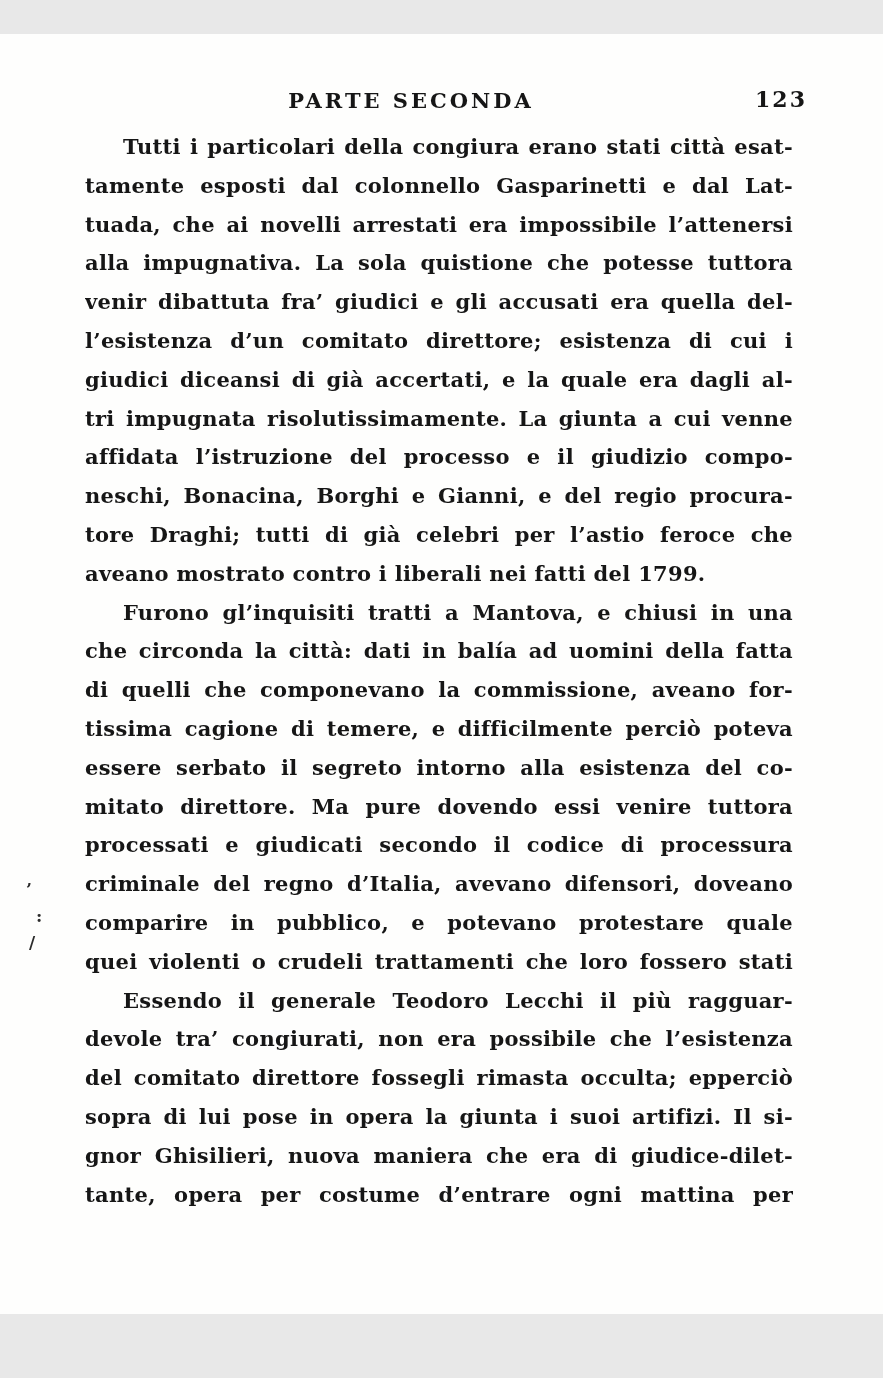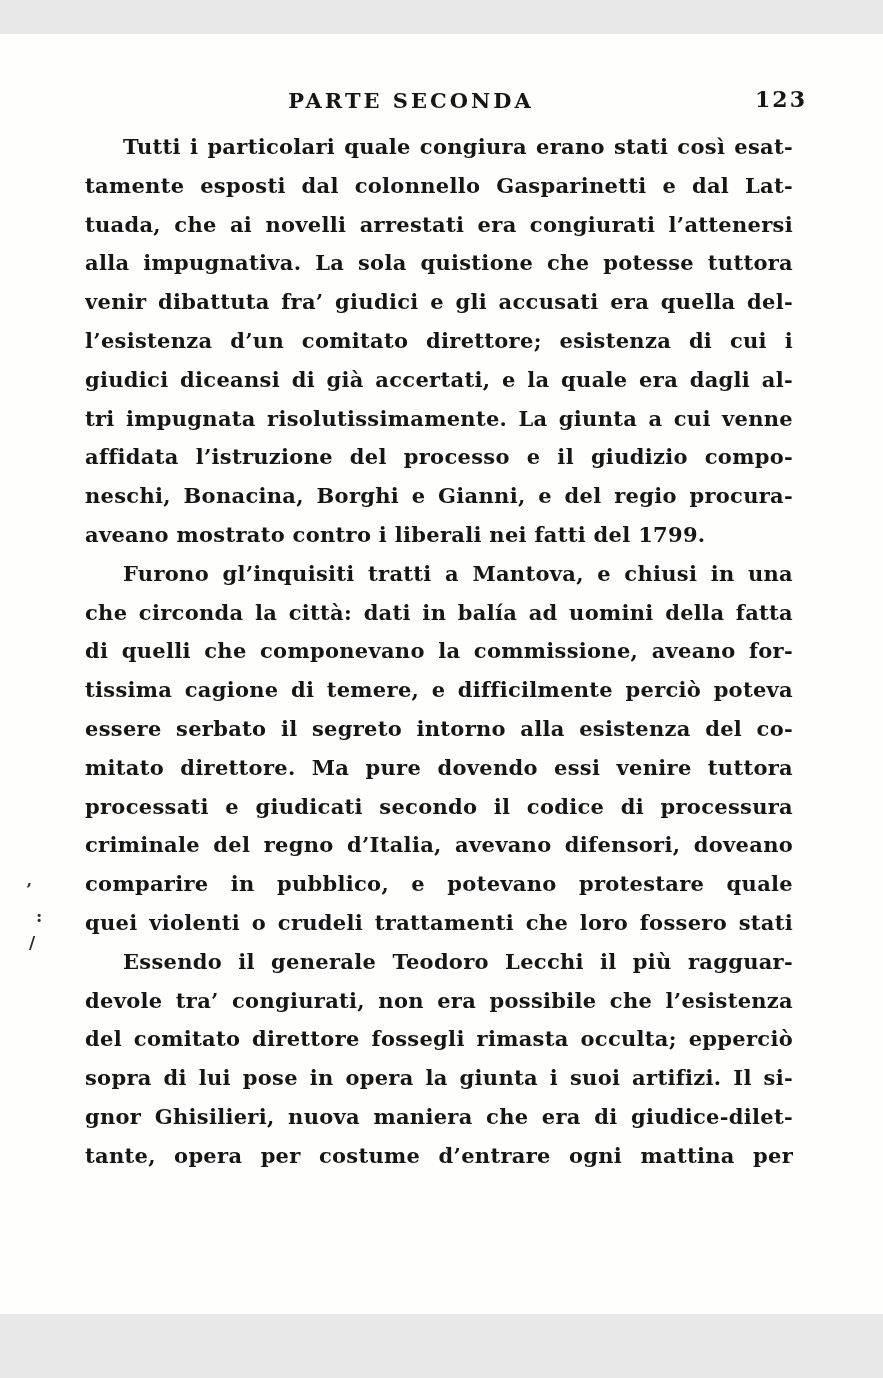--- a/index.html
+++ b/index.html
@@ -72,30 +72,31 @@
 </head>
 <body>
 
 <div class="page">
   <div class="header">
     <span class="running-title">PARTE SECONDA</span>
     <span class="page-number">123</span>
   </div>
 
   <div class="text-body" id="text-body">
-      <div class="line indent">Tutti i particolari quale congiura erano stati così esat-</div>
+      <div class="line indent">Tutti i particolari della congiura erano stati città esat-</div>
       <div class="line">tamente esposti dal colonnello Gasparinetti e dal Lat-</div>
-      <div class="line">tuada, che ai novelli arrestati era congiurati l’attenersi</div>
+      <div class="line">tuada, che ai novelli arrestati era impossibile l’attenersi</div>
       <div class="line">alla impugnativa. La sola quistione che potesse tuttora</div>
       <div class="line">venir dibattuta fra’ giudici e gli accusati era quella del-</div>
       <div class="line">l’esistenza d’un comitato direttore; esistenza di cui i</div>
       <div class="line">giudici diceansi di già accertati, e la quale era dagli al-</div>
       <div class="line">tri impugnata risolutissimamente. La giunta a cui venne</div>
       <div class="line">affidata l’istruzione del processo e il giudizio compo-</div>
       <div class="line">neschi, Bonacina, Borghi e Gianni, e del regio procura-</div>
+      <div class="line">tore Draghi; tutti di già celebri per l’astio feroce che</div>
       <div class="line endpara">aveano mostrato contro i liberali nei fatti del 1799.</div>
       <div class="line indent">Furono gl’inquisiti tratti a Mantova, e chiusi in una</div>
       <div class="line">che circonda la città: dati in balía ad uomini della fatta</div>
       <div class="line">di quelli che componevano la commissione, aveano for-</div>
       <div class="line">tissima cagione di temere, e difficilmente perciò poteva</div>
       <div class="line">essere serbato il segreto intorno alla esistenza del co-</div>
       <div class="line">mitato direttore. Ma pure dovendo essi venire tuttora</div>
       <div class="line">processati e giudicati secondo il codice di processura</div>
       <div class="line">criminale del regno d’Italia, avevano difensori, doveano</div>
       <div class="line">comparire in pubblico, e potevano protestare quale</div>

